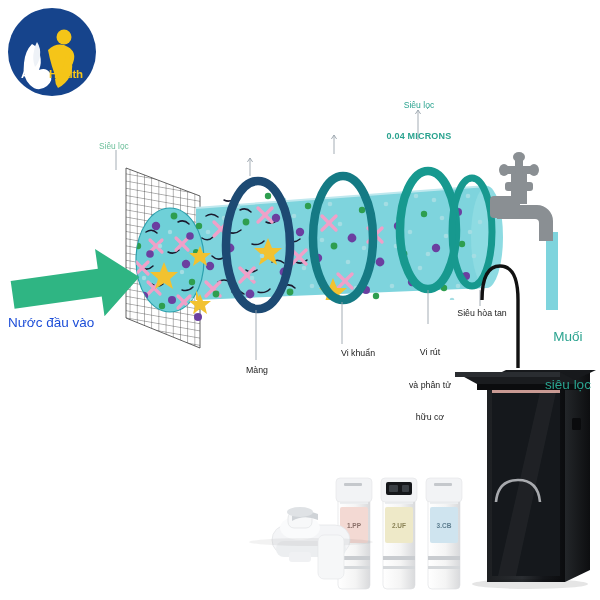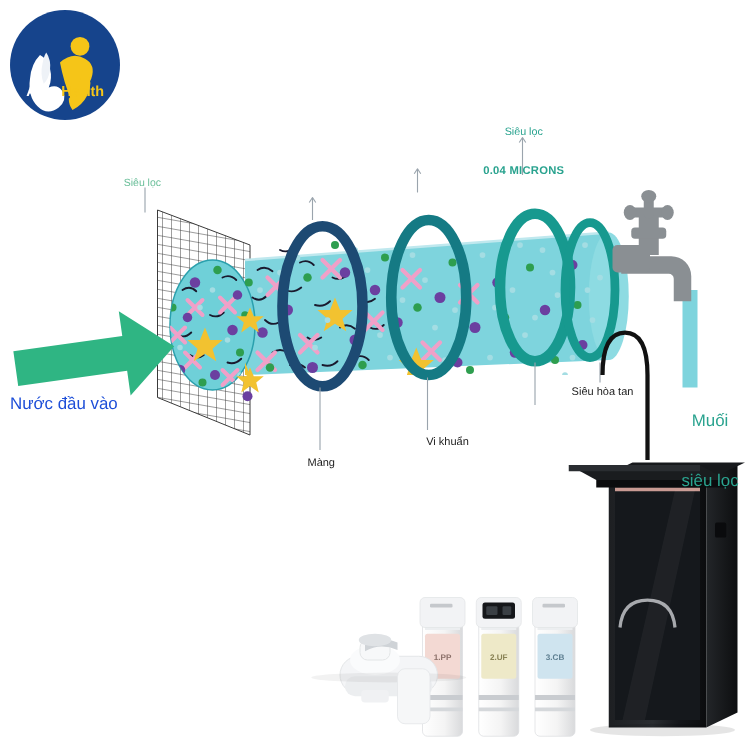--- a/index.html
+++ b/index.html
@@ -446,20 +446,25 @@
 
   <div class="lbl c t-stage" style="left:366px;top:79px;width:106px;color:#2aa38f;">
     <div>Siêu lọc</div>
     <div class="big">0.04 MICRONS</div>
   </div>
 
   <div class="lbl c t-part" style="left:226px;top:365px;width:62px;">Màng</div>
 
   <div class="lbl c t-part" style="left:322px;top:348px;width:72px;">Vi khuẩn</div>
 
+  <div class="lbl c t-part" style="left:396px;top:326px;width:68px;">
+    <div>Vi rút</div>
+    <div>và phân tử</div>
+    <div>hữu cơ</div>
+  </div>
 
   <div class="lbl c t-part" style="left:444px;top:308px;width:76px;">Siêu hòa tan</div>
 
   <div class="lbl t-flow green" style="left:8px;top:315px;">Nước đầu vào</div>
 
   <div class="lbl t-out teal" style="left:536px;top:297px;width:64px;">
     <div>Muối</div>
     <div>siêu lọc</div>
   </div>
 

